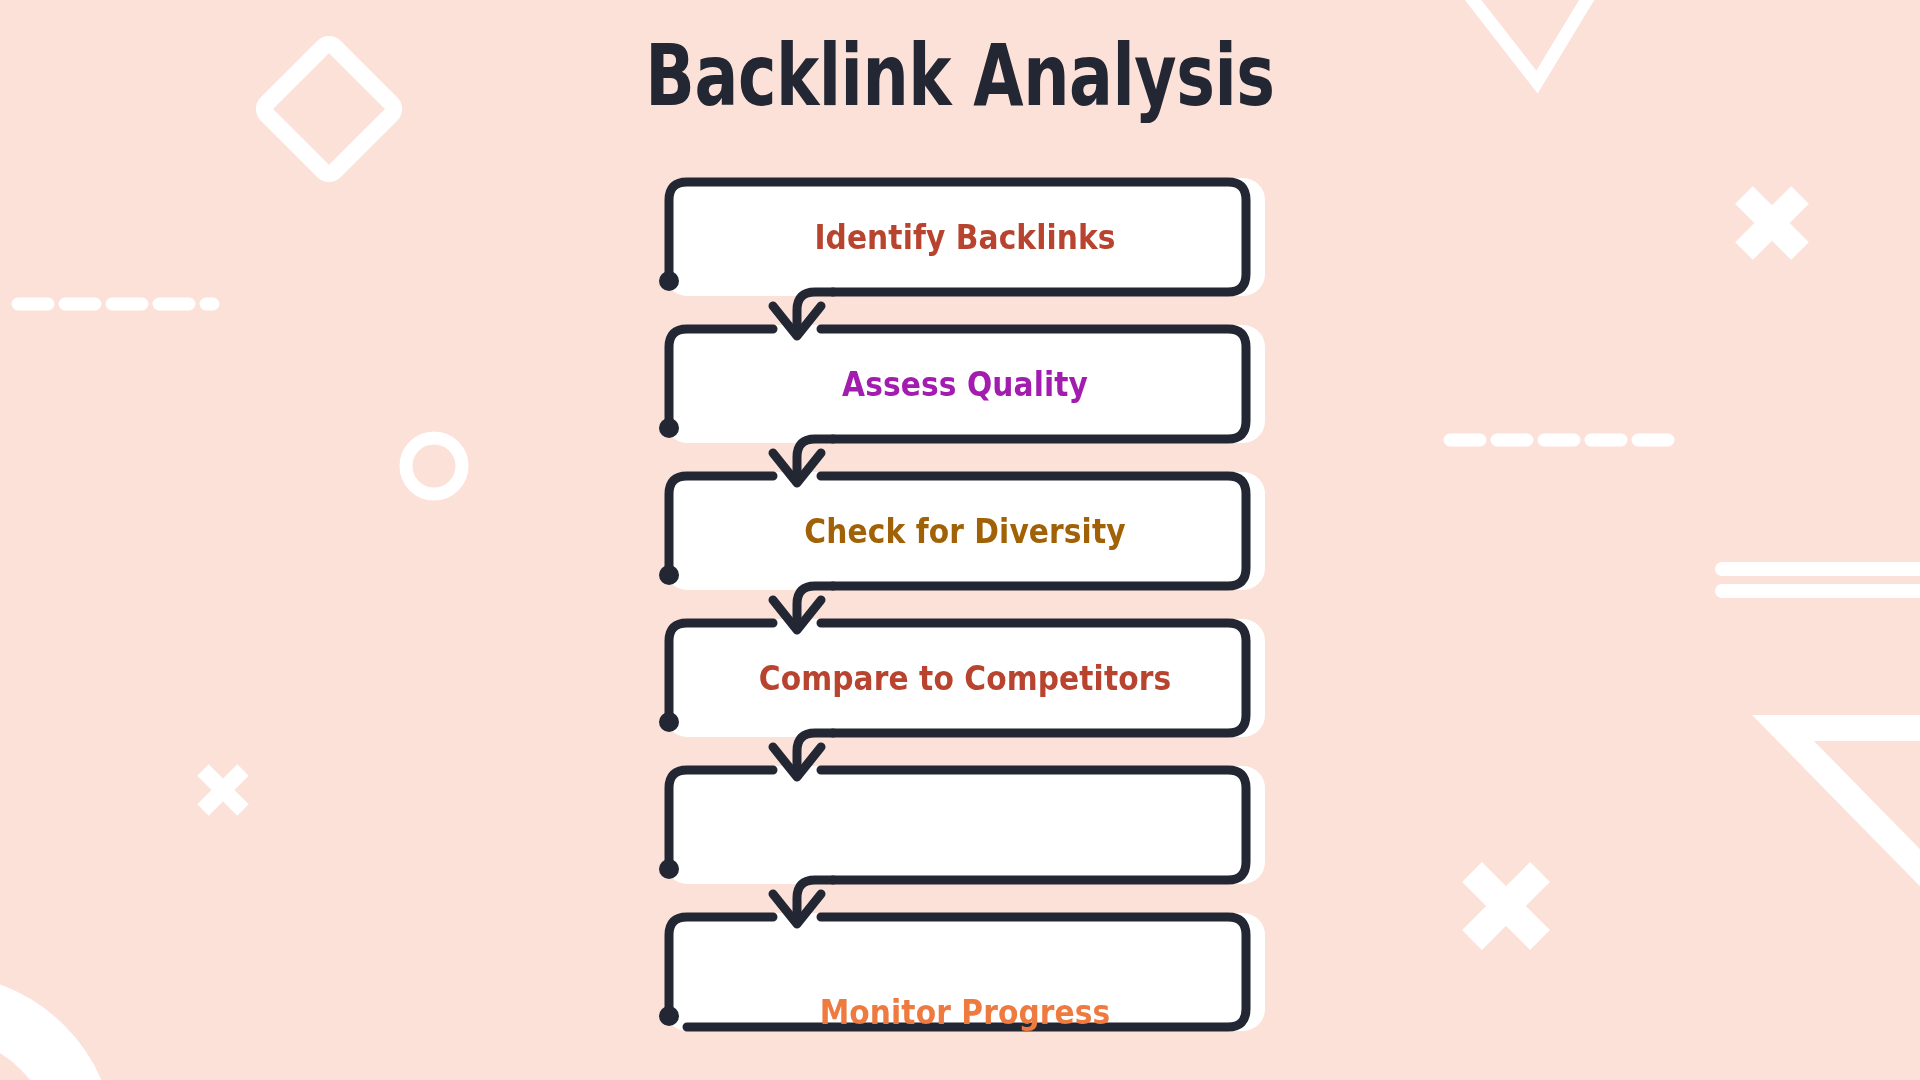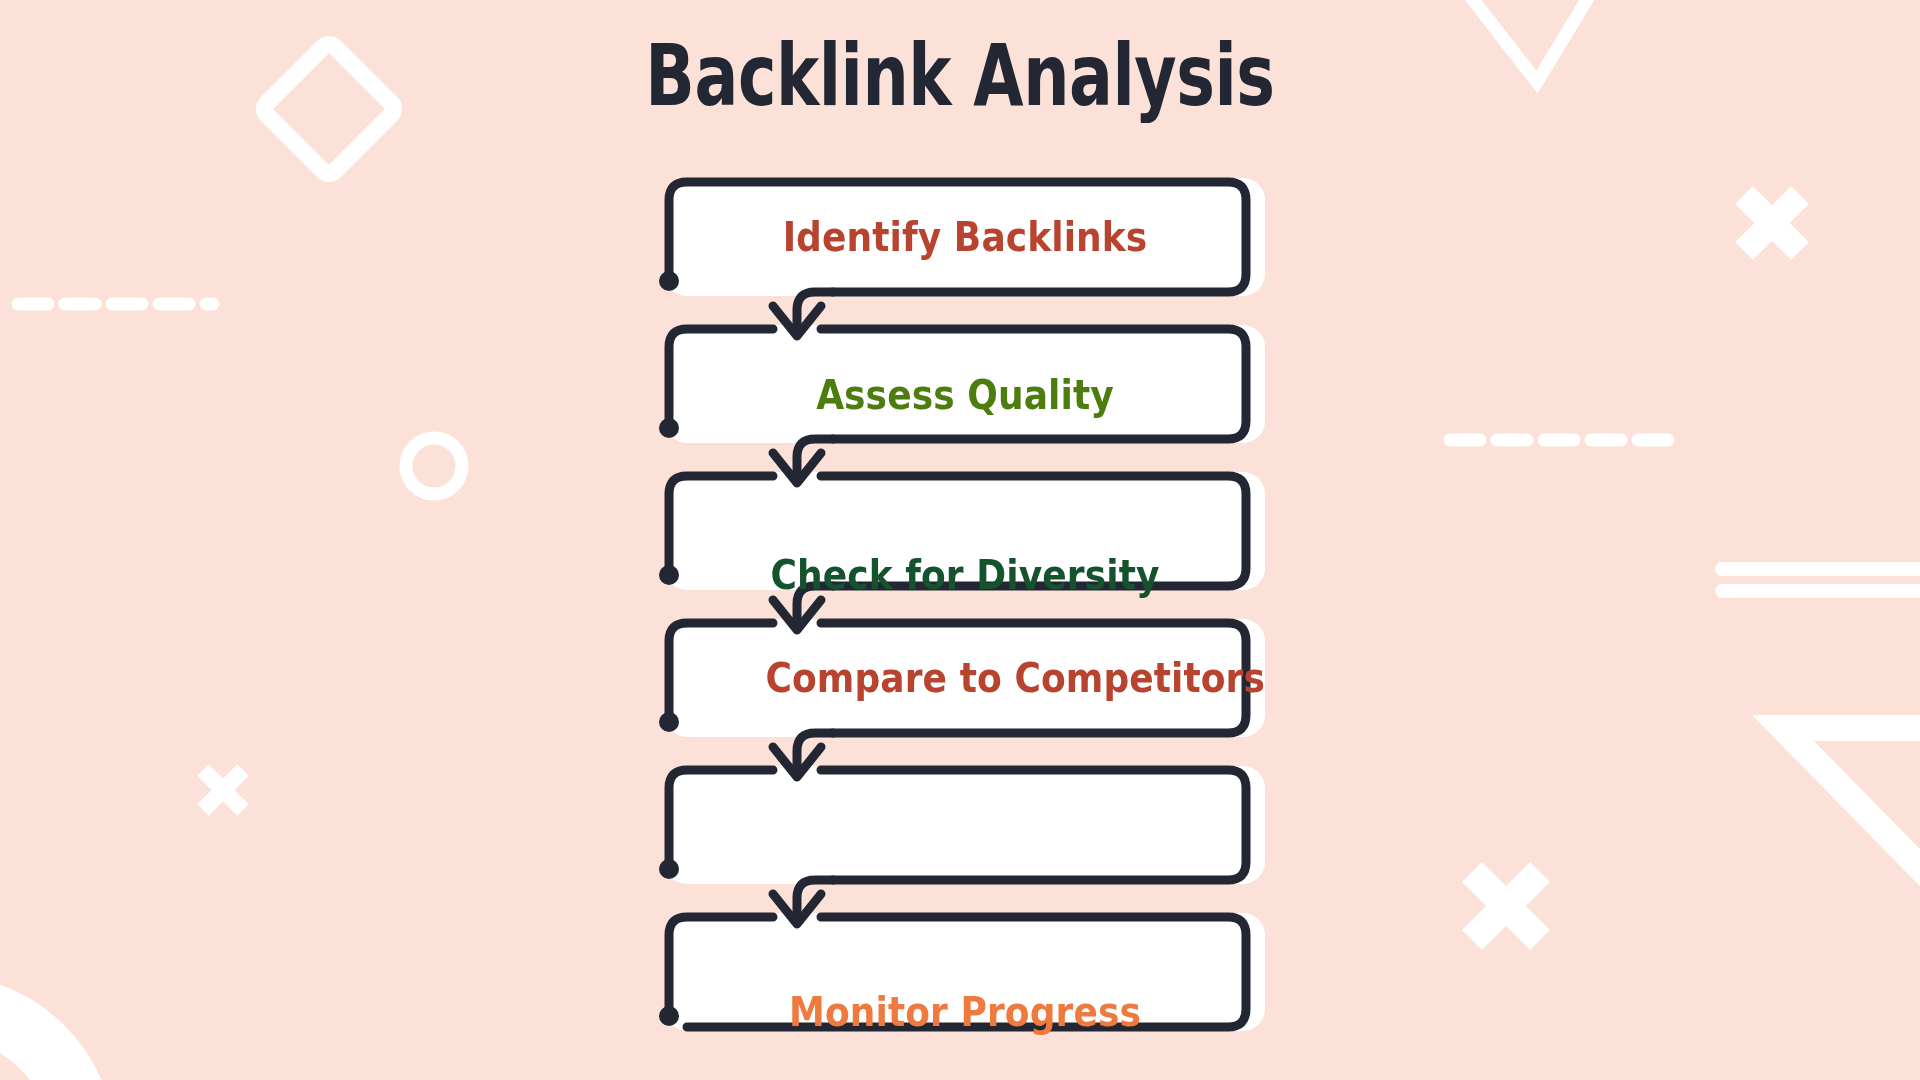--- a/index.html
+++ b/index.html
@@ -69,21 +69,21 @@
 
   .node-label {
     position:absolute;
     left:25px;
     width:600px;
     height:118px;
     display:flex;
     align-items:center;
     justify-content:center;
     font-family:"DejaVu Sans Condensed","Liberation Sans Narrow","Liberation Sans", sans-serif;
-    font-size:40px;
+    font-size:33px;
     font-weight:bold;
     letter-spacing:0.1px;
     white-space:nowrap;
   }
 </style>
 </head>
 <body style="background: rgb(252, 225, 216);">
 
 <svg id="decor" viewBox="0 0 1920 1080" xmlns="http://www.w3.org/2000/svg">
 
@@ -169,27 +169,27 @@
         <polyline points="133,716 157,746 181,716"></polyline>
 
         <path d="M 29 838 L 29 757 Q 29 739 47 739 L 133 739 M 181 739 L 588 739 Q 606 739 606 757 L 606 831 Q 606 849 588 849 L 47 849"></path>
         <circle cx="29" cy="838" r="10" fill="#232733" stroke="none"></circle>
       </g>
     </svg>
 
     <div class="node-label" style="top: 0px; color: rgb(184, 68, 47);">
       <span>Identify Backlinks</span>
     </div>
-    <div class="node-label" style="top: 158px; color: #4d7c0f;">
+    <div class="node-label" style="top: 147px; color: #a21caf;">
       <span>Assess Quality</span>
     </div>
-    <div class="node-label" style="top: 294px; color: #14532d; margin-top: 44px;">
+    <div class="node-label" style="top: 294px; color: #a16207;">
       <span>Check for Diversity</span>
     </div>
-    <div class="node-label" style="top: 441px; color: rgb(184, 68, 47); justify-content: flex-end;">
+    <div class="node-label" style="top: 441px; color: rgb(184, 68, 47);">
       <span>Compare to Competitors</span>
     </div>
     <div class="node-label" style="top: 735px; color: rgb(238, 122, 63); margin-top: 40px;">
       <span>Monitor Progress</span>
     </div>
 
   </div>
 </div>
 
 </body></html>

